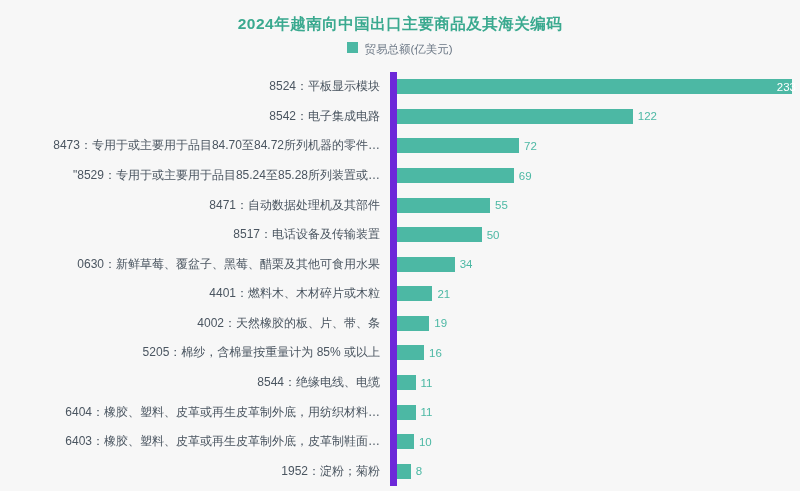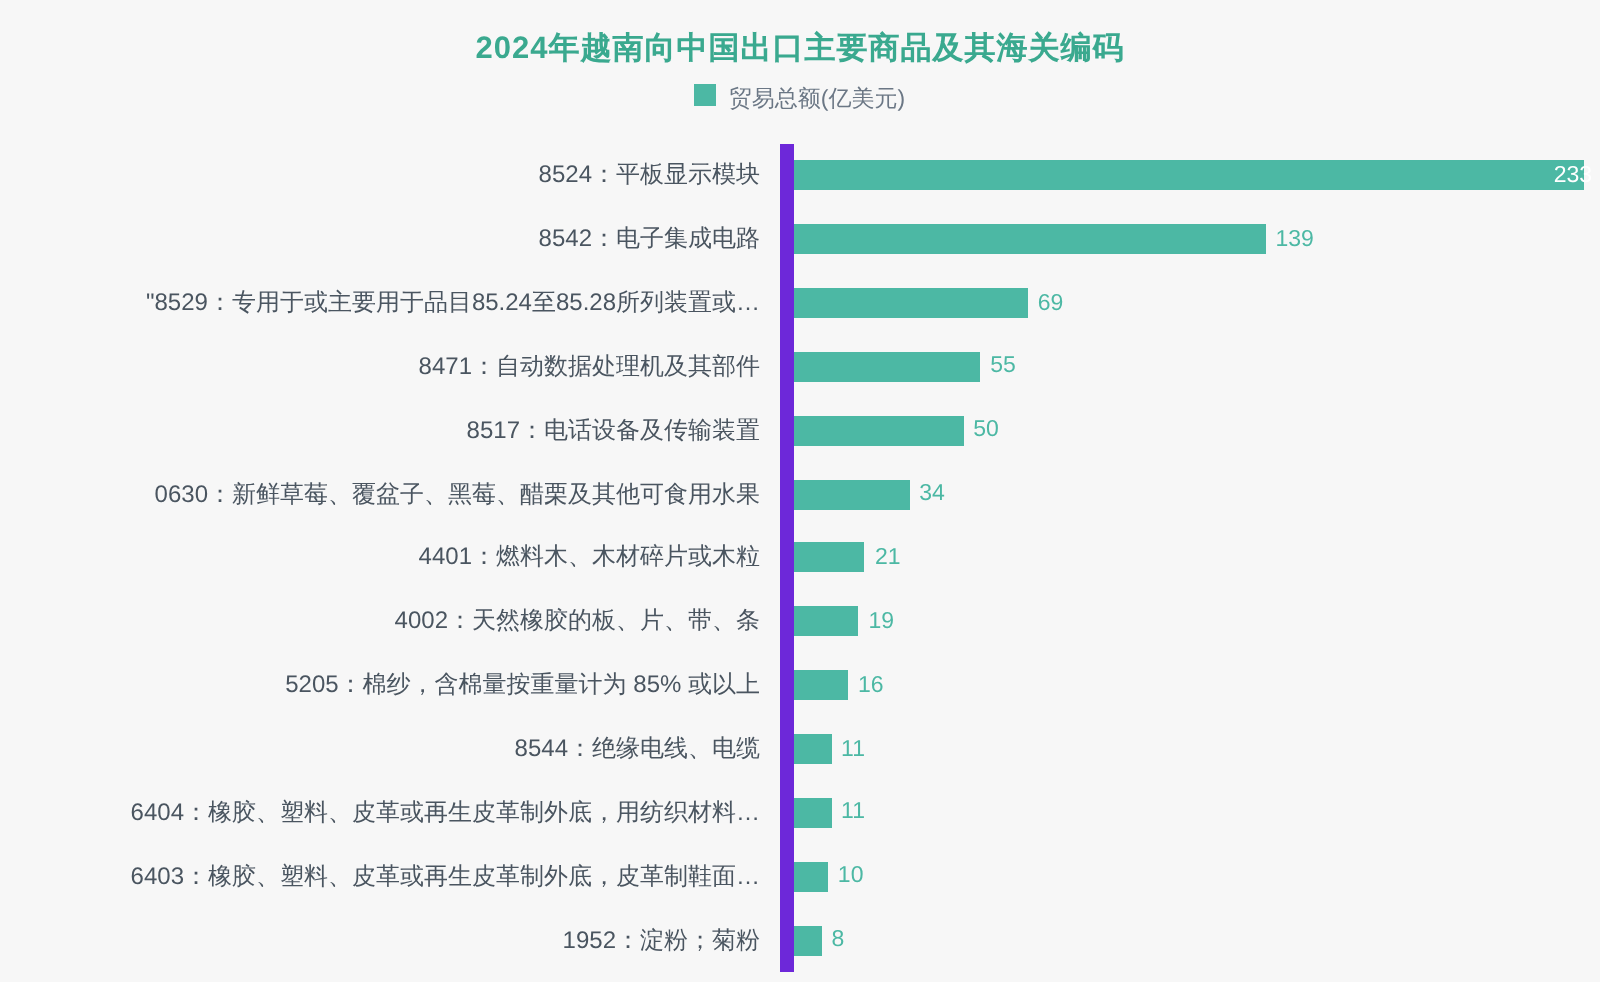--- a/index.html
+++ b/index.html
@@ -126,24 +126,31 @@
         <div class="bar-area">
           <div class="bar" style="width:98%"></div>
           <span class="bar-value inside">233</span>
         </div>
       </div>
 
       <div class="row">
         <div class="row-label">8542：电子集成电路</div>
         <div class="bar-area">
           <div class="bar" style="width:58.5%"></div>
-          <span class="bar-value">139</span>
-        </div>
-      </div>
-
+          <span class="bar-value">122</span>
+        </div>
+      </div>
+
+      <div class="row">
+        <div class="row-label">8473：专用于或主要用于品目84.70至84.72所列机器的零件…</div>
+        <div class="bar-area">
+          <div class="bar" style="width:30.3%"></div>
+          <span class="bar-value">72</span>
+        </div>
+      </div>
 
       <div class="row">
         <div class="row-label">"8529：专用于或主要用于品目85.24至85.28所列装置或…</div>
         <div class="bar-area">
           <div class="bar" style="width:29.0%"></div>
           <span class="bar-value">69</span>
         </div>
       </div>
 
       <div class="row">

